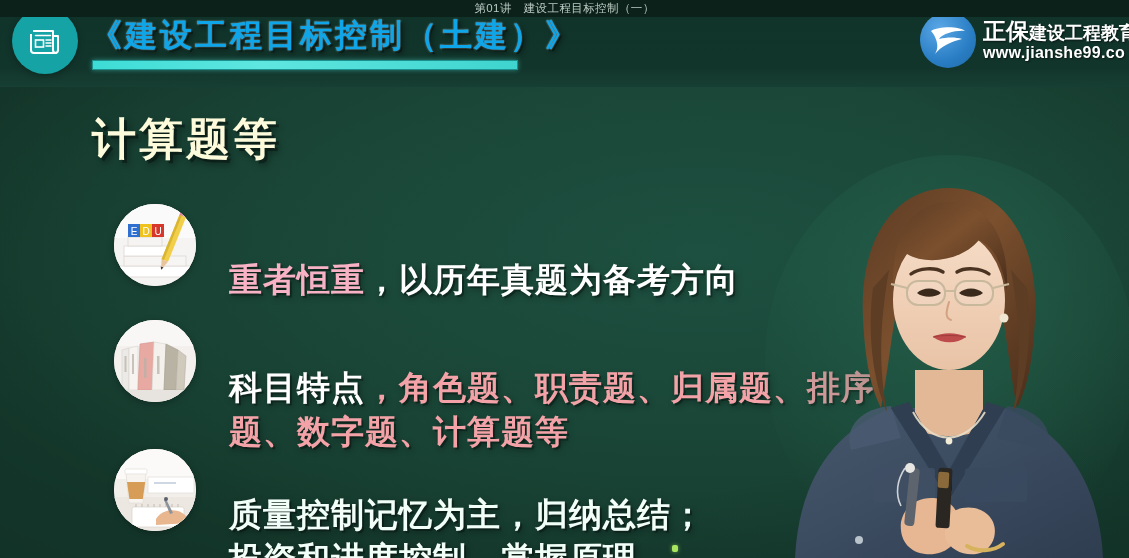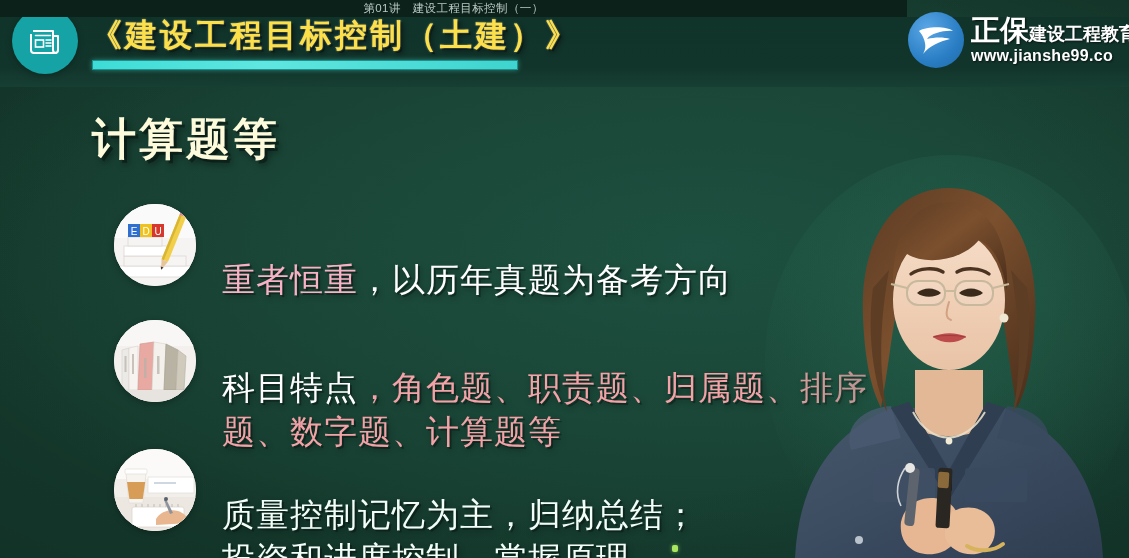--- a/index.html
+++ b/index.html
@@ -28,21 +28,21 @@
     position: absolute;
     inset: 0;
     background:
       radial-gradient(ellipse 95% 90% at 50% 48%, rgba(0,0,0,0) 45%, rgba(0,0,0,0.22) 100%);
     pointer-events: none;
   }
   
   .topbar {
     position: absolute;
     left: 0; top: 0;
-    width: 907px;
+    width: 1129px;
     height: 17px;
     background: #0c211a;
     display: flex;
     align-items: center;
     justify-content: center;
     z-index: 40;
   }
   .topbar-text {
     color: #b9c9c2;
     font-size: 11.5px;
@@ -72,21 +72,21 @@
     box-shadow: 0 2px 6px rgba(0,0,0,.25);
   }
   .title-circle svg { display:block; }
   
   .course-title {
     position: absolute;
     left: 90px; top: 14px;
     z-index: 25;
     font-size: 32px;
     font-weight: bold;
-    color: #fde047;
+    color: #0ea5e9;
     letter-spacing: 3px;
     white-space: nowrap;
     text-shadow:
       0 0 2px rgba(255,255,255,.55),
       2px 2px 0 rgba(0,0,0,.40),
       3px 3px 5px rgba(0,0,0,.45);
   }
   .title-underline {
     position: absolute;
     left: 92px; top: 60px;
@@ -117,21 +117,21 @@
     position: absolute;
     left: 9px; top: 12px;
     width: 38px; height: 32px;
   }
   .brand-text { line-height: 1.05; white-space: nowrap; }
   .brand-line1 {
     display: flex; align-items: baseline;
   }
   .brand-strong {
     color: #ffffff;
-    font-size: 29px;
+    font-size: 23px;
     font-weight: bold;
     letter-spacing: 0px;
     text-shadow: 1px 1px 2px rgba(0,0,0,.6);
   }
   .brand-rest {
     color: #ffffff;
     font-size: 18px;
     font-weight: bold;
     letter-spacing: 0px;
     text-shadow: 1px 1px 2px rgba(0,0,0,.6);
@@ -174,23 +174,23 @@
   .bullet-icon {
     width: 82px; height: 82px;
     border-radius: 50%;
     flex: none;
     overflow: hidden;
     position: relative;
     box-shadow: 0 2px 7px rgba(0,0,0,.3);
     background: #f2f0ee;
   }
   .bullet-text {
-    margin-left: 26px;
+    margin-left: 33px;
     font-size: 33px;
-    font-weight: 400;
+    font-weight: 700;
     line-height: 1.33;
     letter-spacing: 1px;
     white-space: pre-line;
     text-shadow:
       2px 2px 0 rgba(0,0,0,.30),
       2px 3px 6px rgba(0,0,0,.40);
   }
   .t-white { color: #ffffff; }
   .t-pink  { color: #f7b2c5; }
   .t-salmon{ color: #f3a3a8; }

